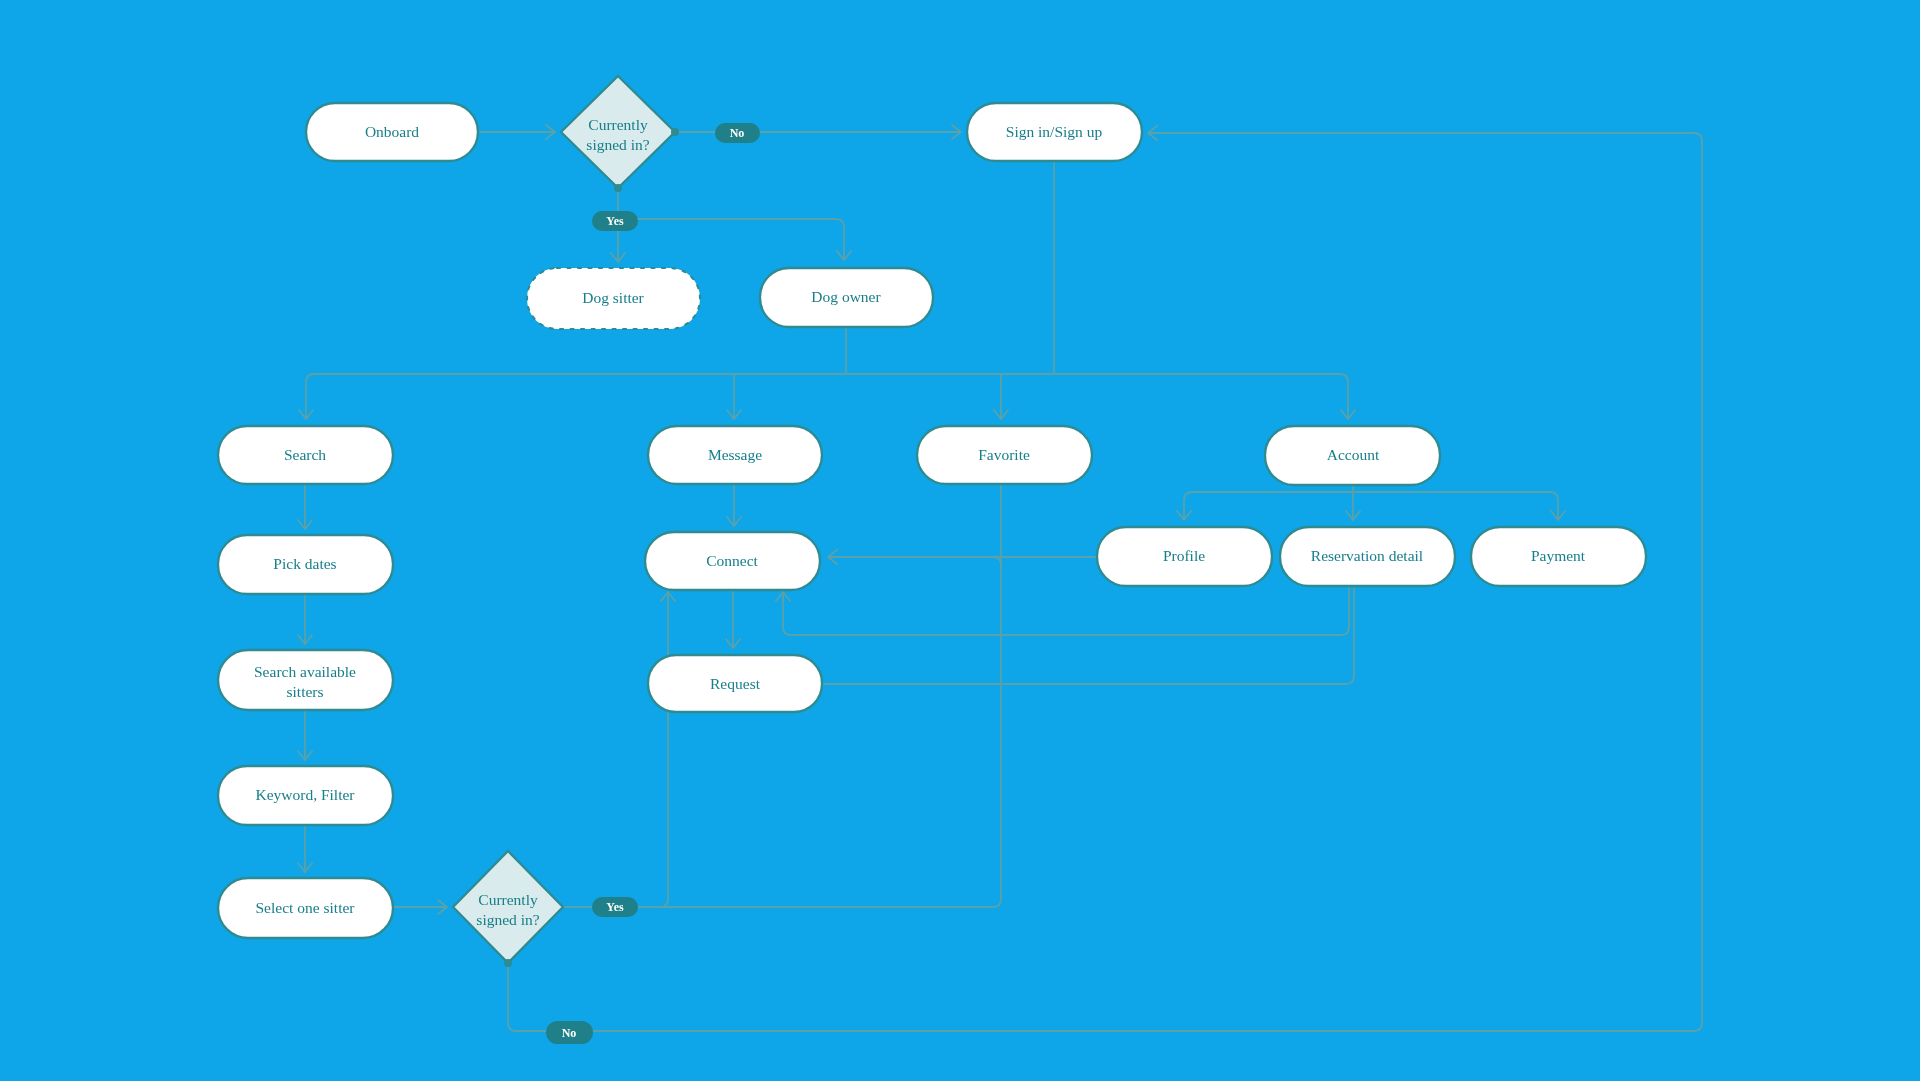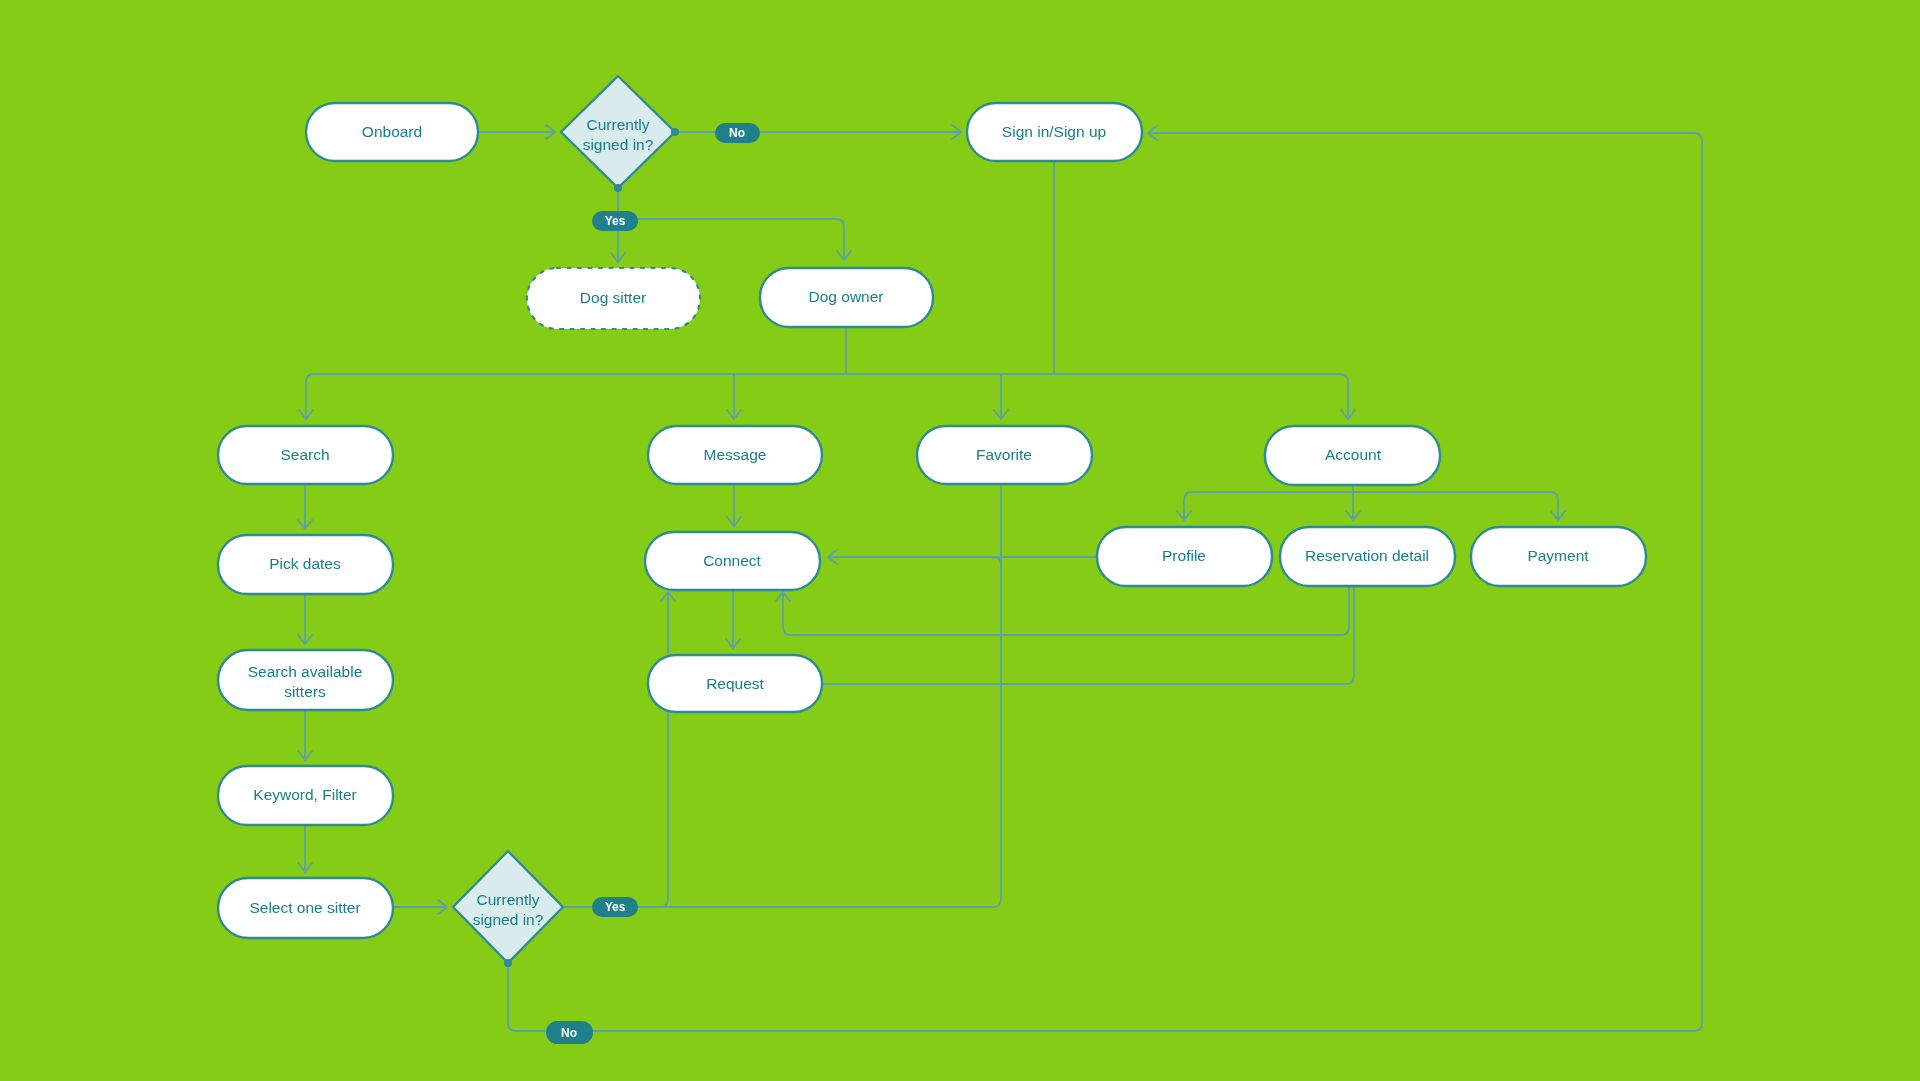--- a/index.html
+++ b/index.html
@@ -1,17 +1,17 @@
 <!DOCTYPE html>
 <html style="--node-stroke: #2e8b91; --text-color: #177e8a; --edge-color: #5ca1a8; --decision-fill: #d9ebec; --pill-fill: #1f808a; --pill-text: #ffffff; --background: #ffffff;"><head>
 <meta charset="utf-8">
 <style>
   html,body{margin:0;padding:0;background:#ffffff;}
-  #canvas{position:relative;width:1920px;height:1081px;background:#84cc16;overflow:hidden;
-          font-family:Liberation Sans, sans-serif;}
+  #canvas{position:relative;width:1920px;height:1081px;background:#0ea5e9;overflow:hidden;
+          font-family:Liberation Serif, serif;}
   svg{position:absolute;left:0;top:0;}
   .edge{fill:none;stroke:var(--edge-color,#5ca1a8);stroke-width:1.8;stroke-linecap:round;}
   .node-shape{fill:#ffffff;stroke:var(--node-stroke,#2e8b91);stroke-width:2.4;}
   .node-shape.dashed{stroke-dasharray:3 7.5;stroke-linecap:round;stroke-width:2.2;}
   .decision-shape{fill:var(--decision-fill,#d9ebec);stroke:var(--node-stroke,#2e8b91);
                   stroke-width:2.4;stroke-linejoin:round;}
   .dot{fill:var(--node-stroke,#2e8b91);}
   .node-label{fill:var(--text-color,#177e8a);font-size:15.5px;text-anchor:middle;}
   .pill-shape{fill:var(--pill-fill,#1f808a);}
   .pill-label{fill:var(--pill-text,#ffffff);font-size:12px;font-weight:bold;text-anchor:middle;}

